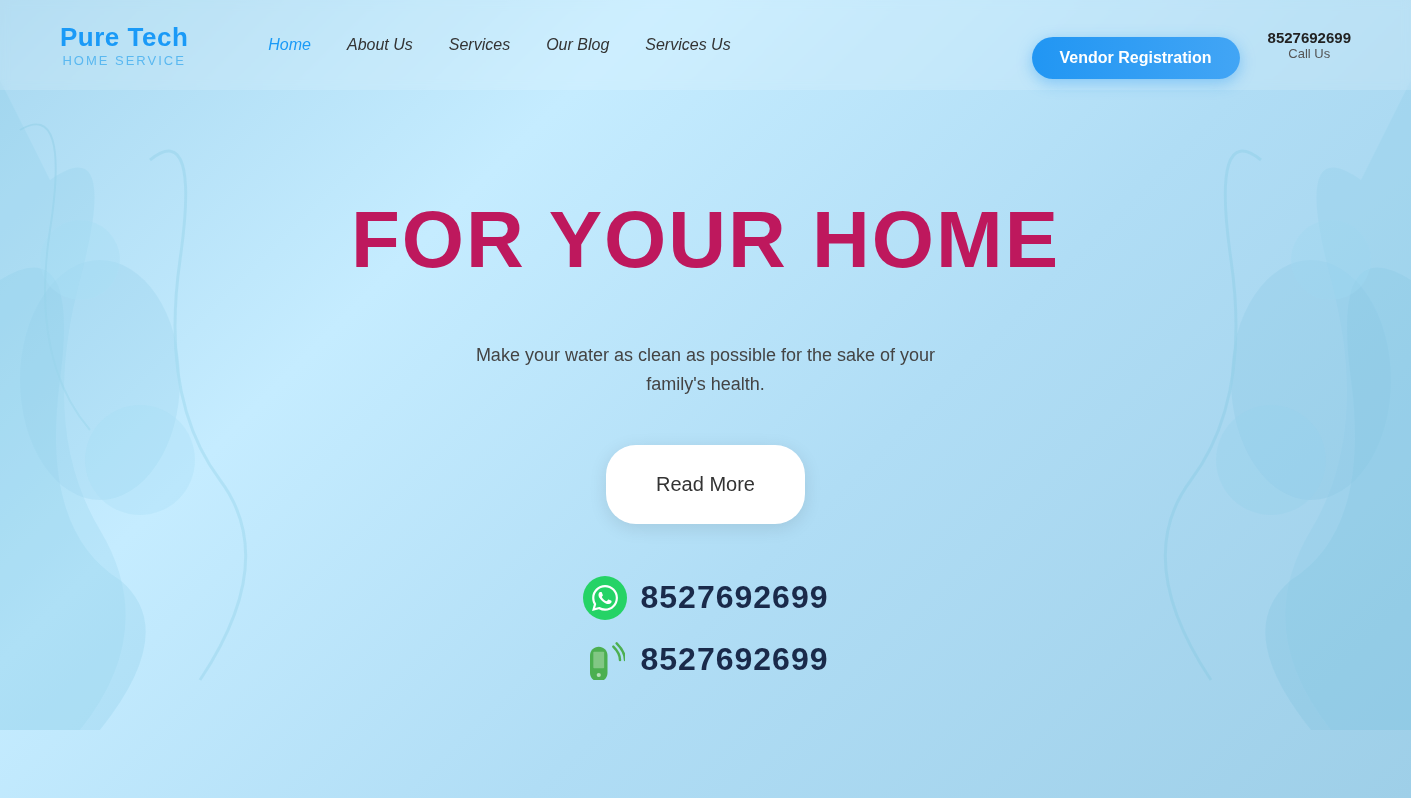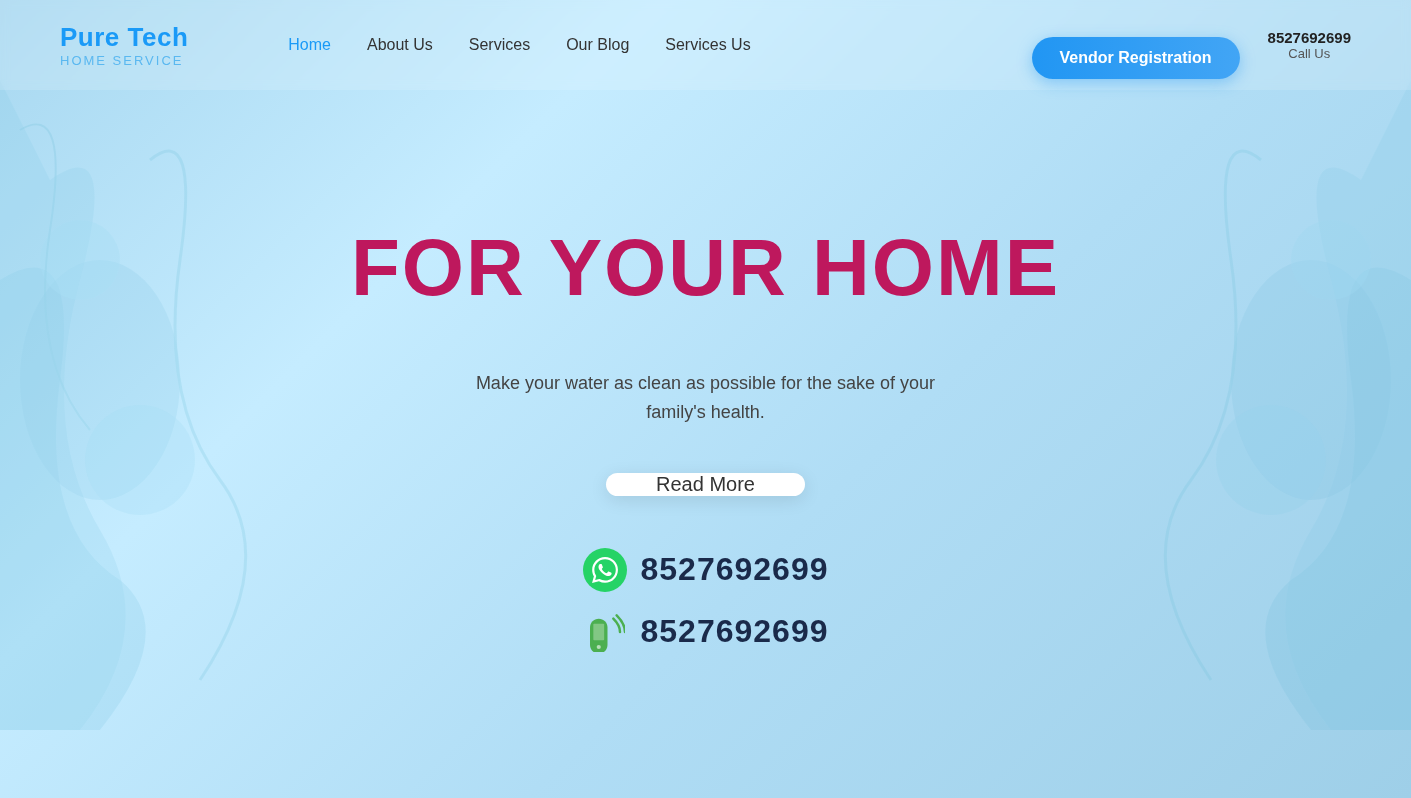--- a/index.html
+++ b/index.html
@@ -48,21 +48,22 @@
       align-items: center;
       padding: 0 60px;
       height: 90px;
       background: rgba(255,255,255,0.15);
       backdrop-filter: blur(4px);
     }
 
     .logo {
       display: flex;
       flex-direction: column;
-      margin-right: 100px;
+      margin-right: 80px;
+      align-items: center;
     }
 
     .logo-title {
       font-size: 26px;
       font-weight: 700;
       color: #1a9af7;
       letter-spacing: 0.5px;
     }
 
     .logo-subtitle {
@@ -79,20 +80,21 @@
       gap: 36px;
       flex: 1;
     }
 
     .nav-link {
       font-size: 16px;
       color: #333;
       text-decoration: none;
       cursor: pointer;
       font-weight: 400;
+      font-style: italic;
     }
 
     .nav-link.active {
       color: #1a9af7;
       font-weight: 500;
     }
 
     .nav-right {
       display: flex;
       align-items: center;
@@ -190,21 +192,21 @@
       font-weight: 600;
       cursor: pointer;
       box-shadow: 0 4px 18px rgba(21,101,192,0.4);
     }
 
     .read-more-btn {
       background: white;
       color: #333;
       border: none;
       border-radius: 30px;
-      padding: 0 50px;
+      padding: 28px 50px;
       font-size: 20px;
       font-weight: 500;
       cursor: pointer;
       box-shadow: 0 4px 18px rgba(0,0,0,0.1);
     }
 
     .contact-items {
       display: flex;
       flex-direction: column;
       align-items: center;

